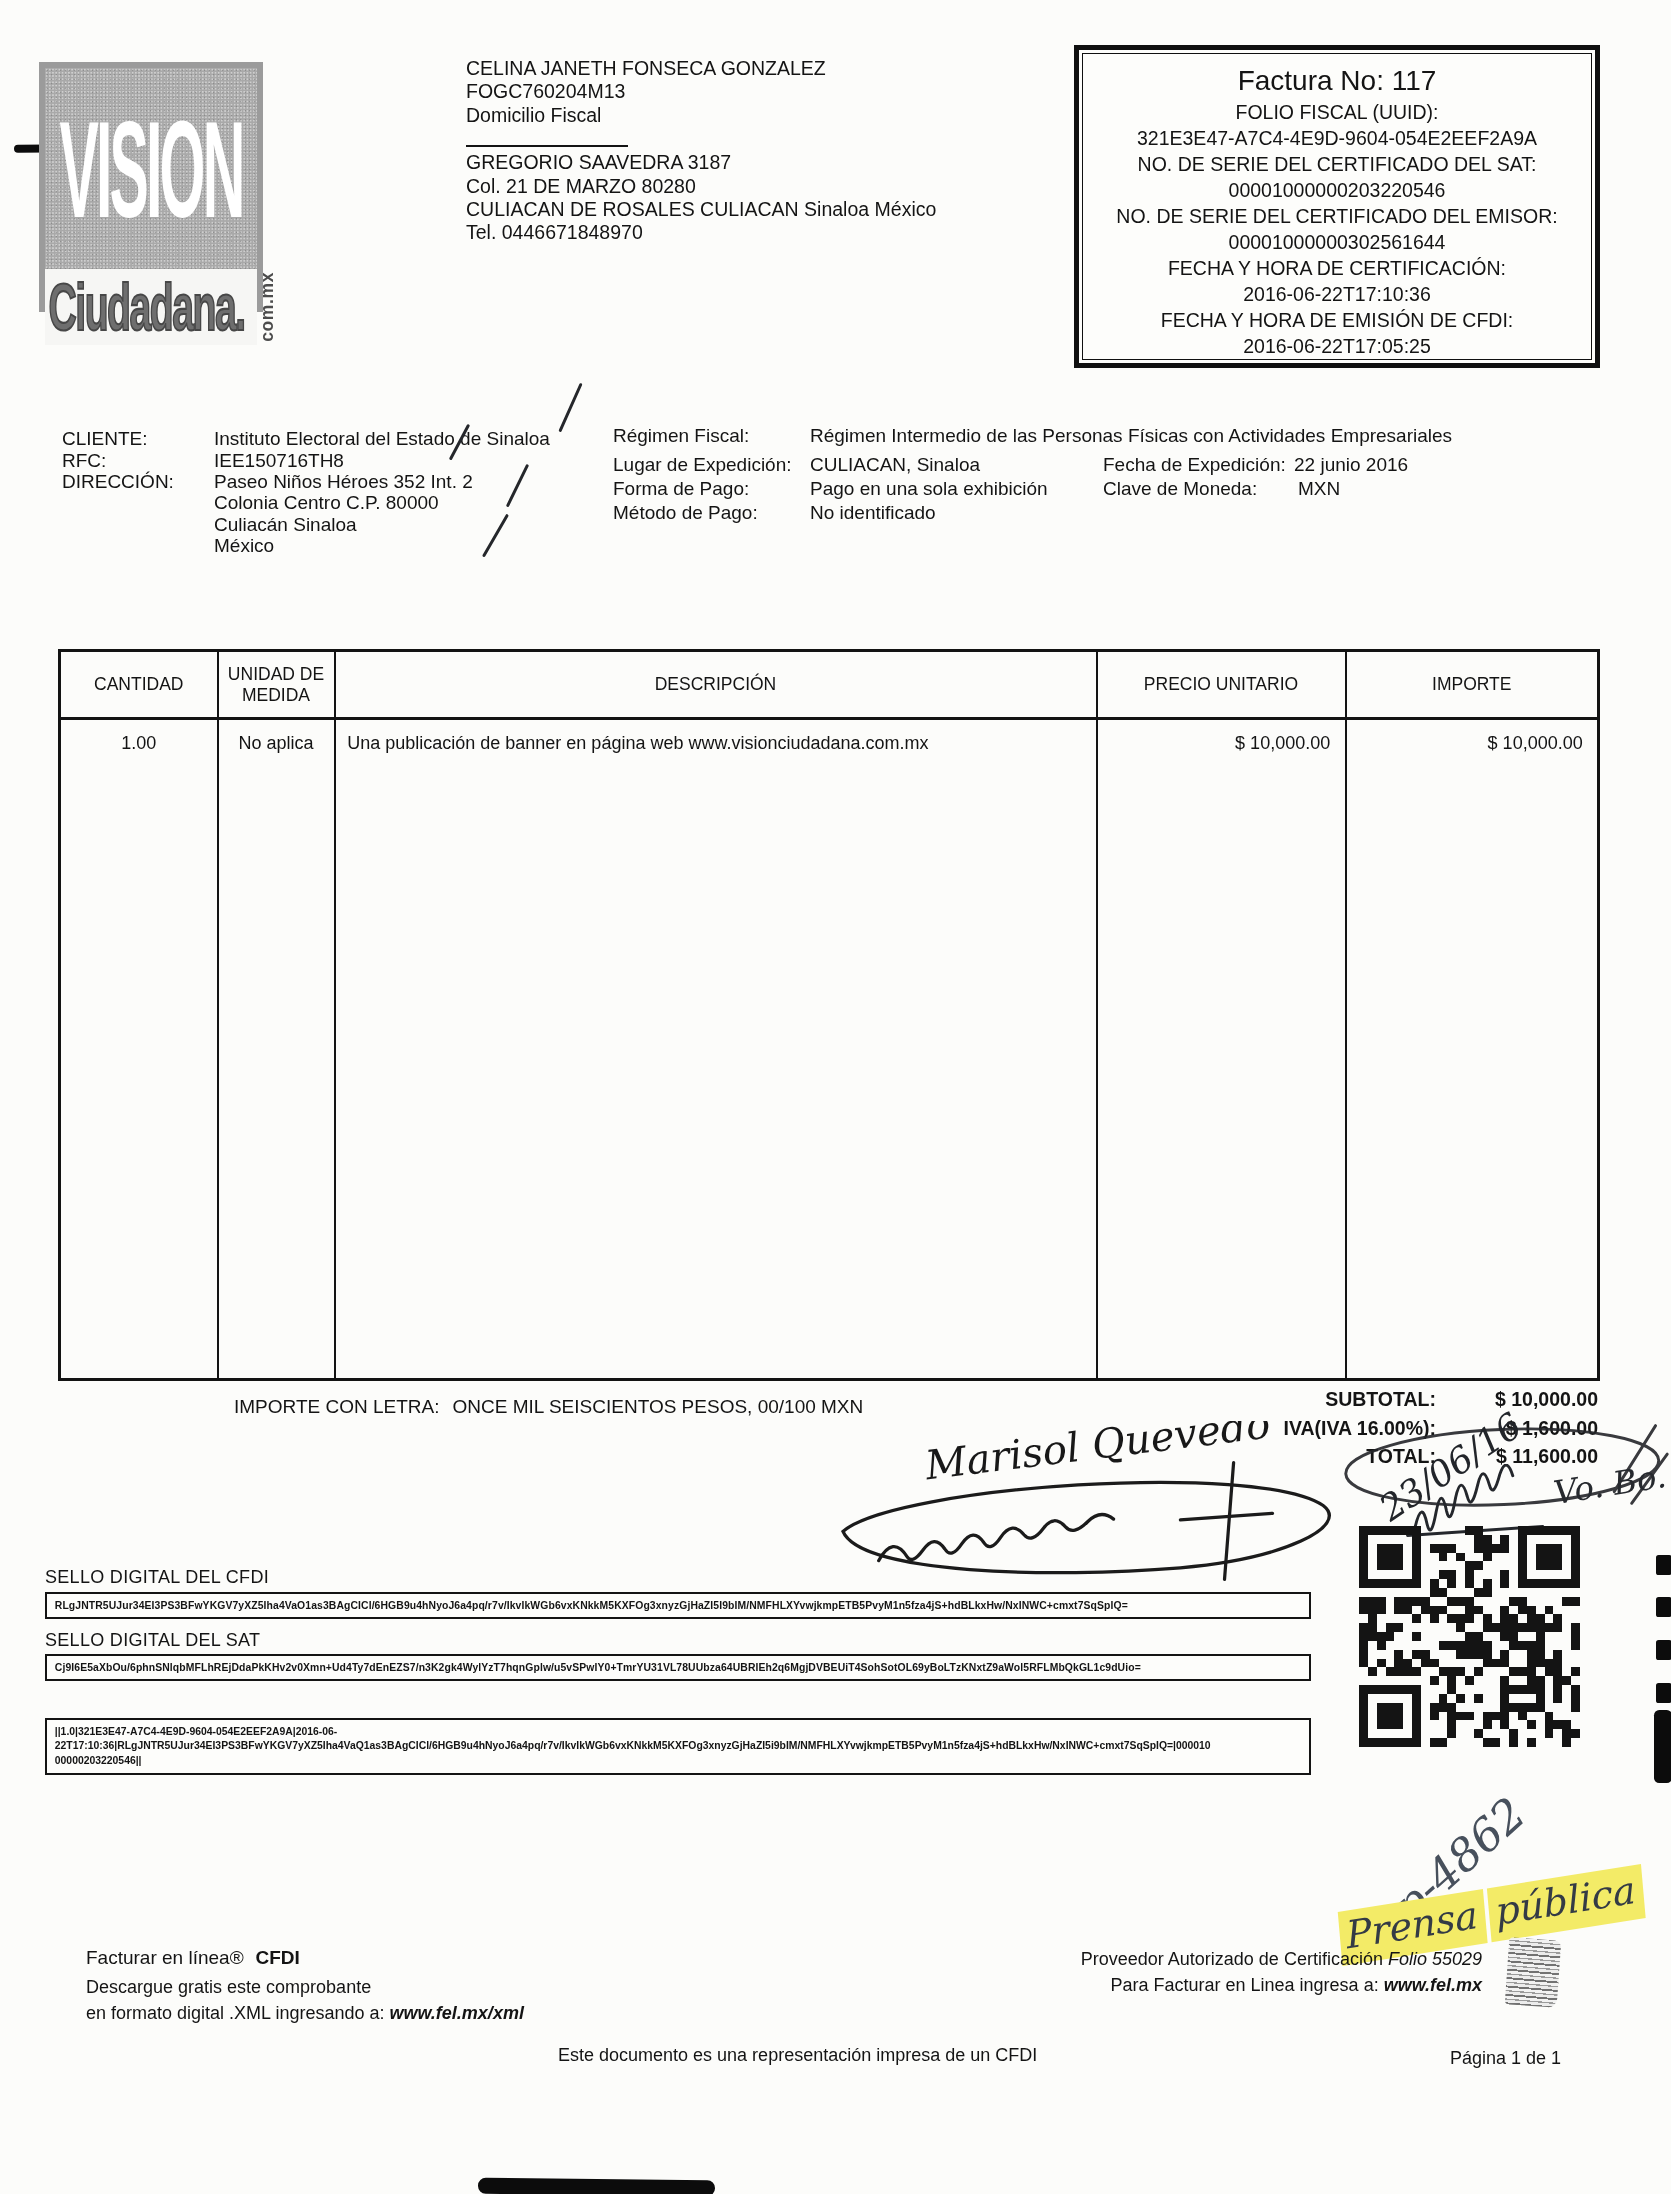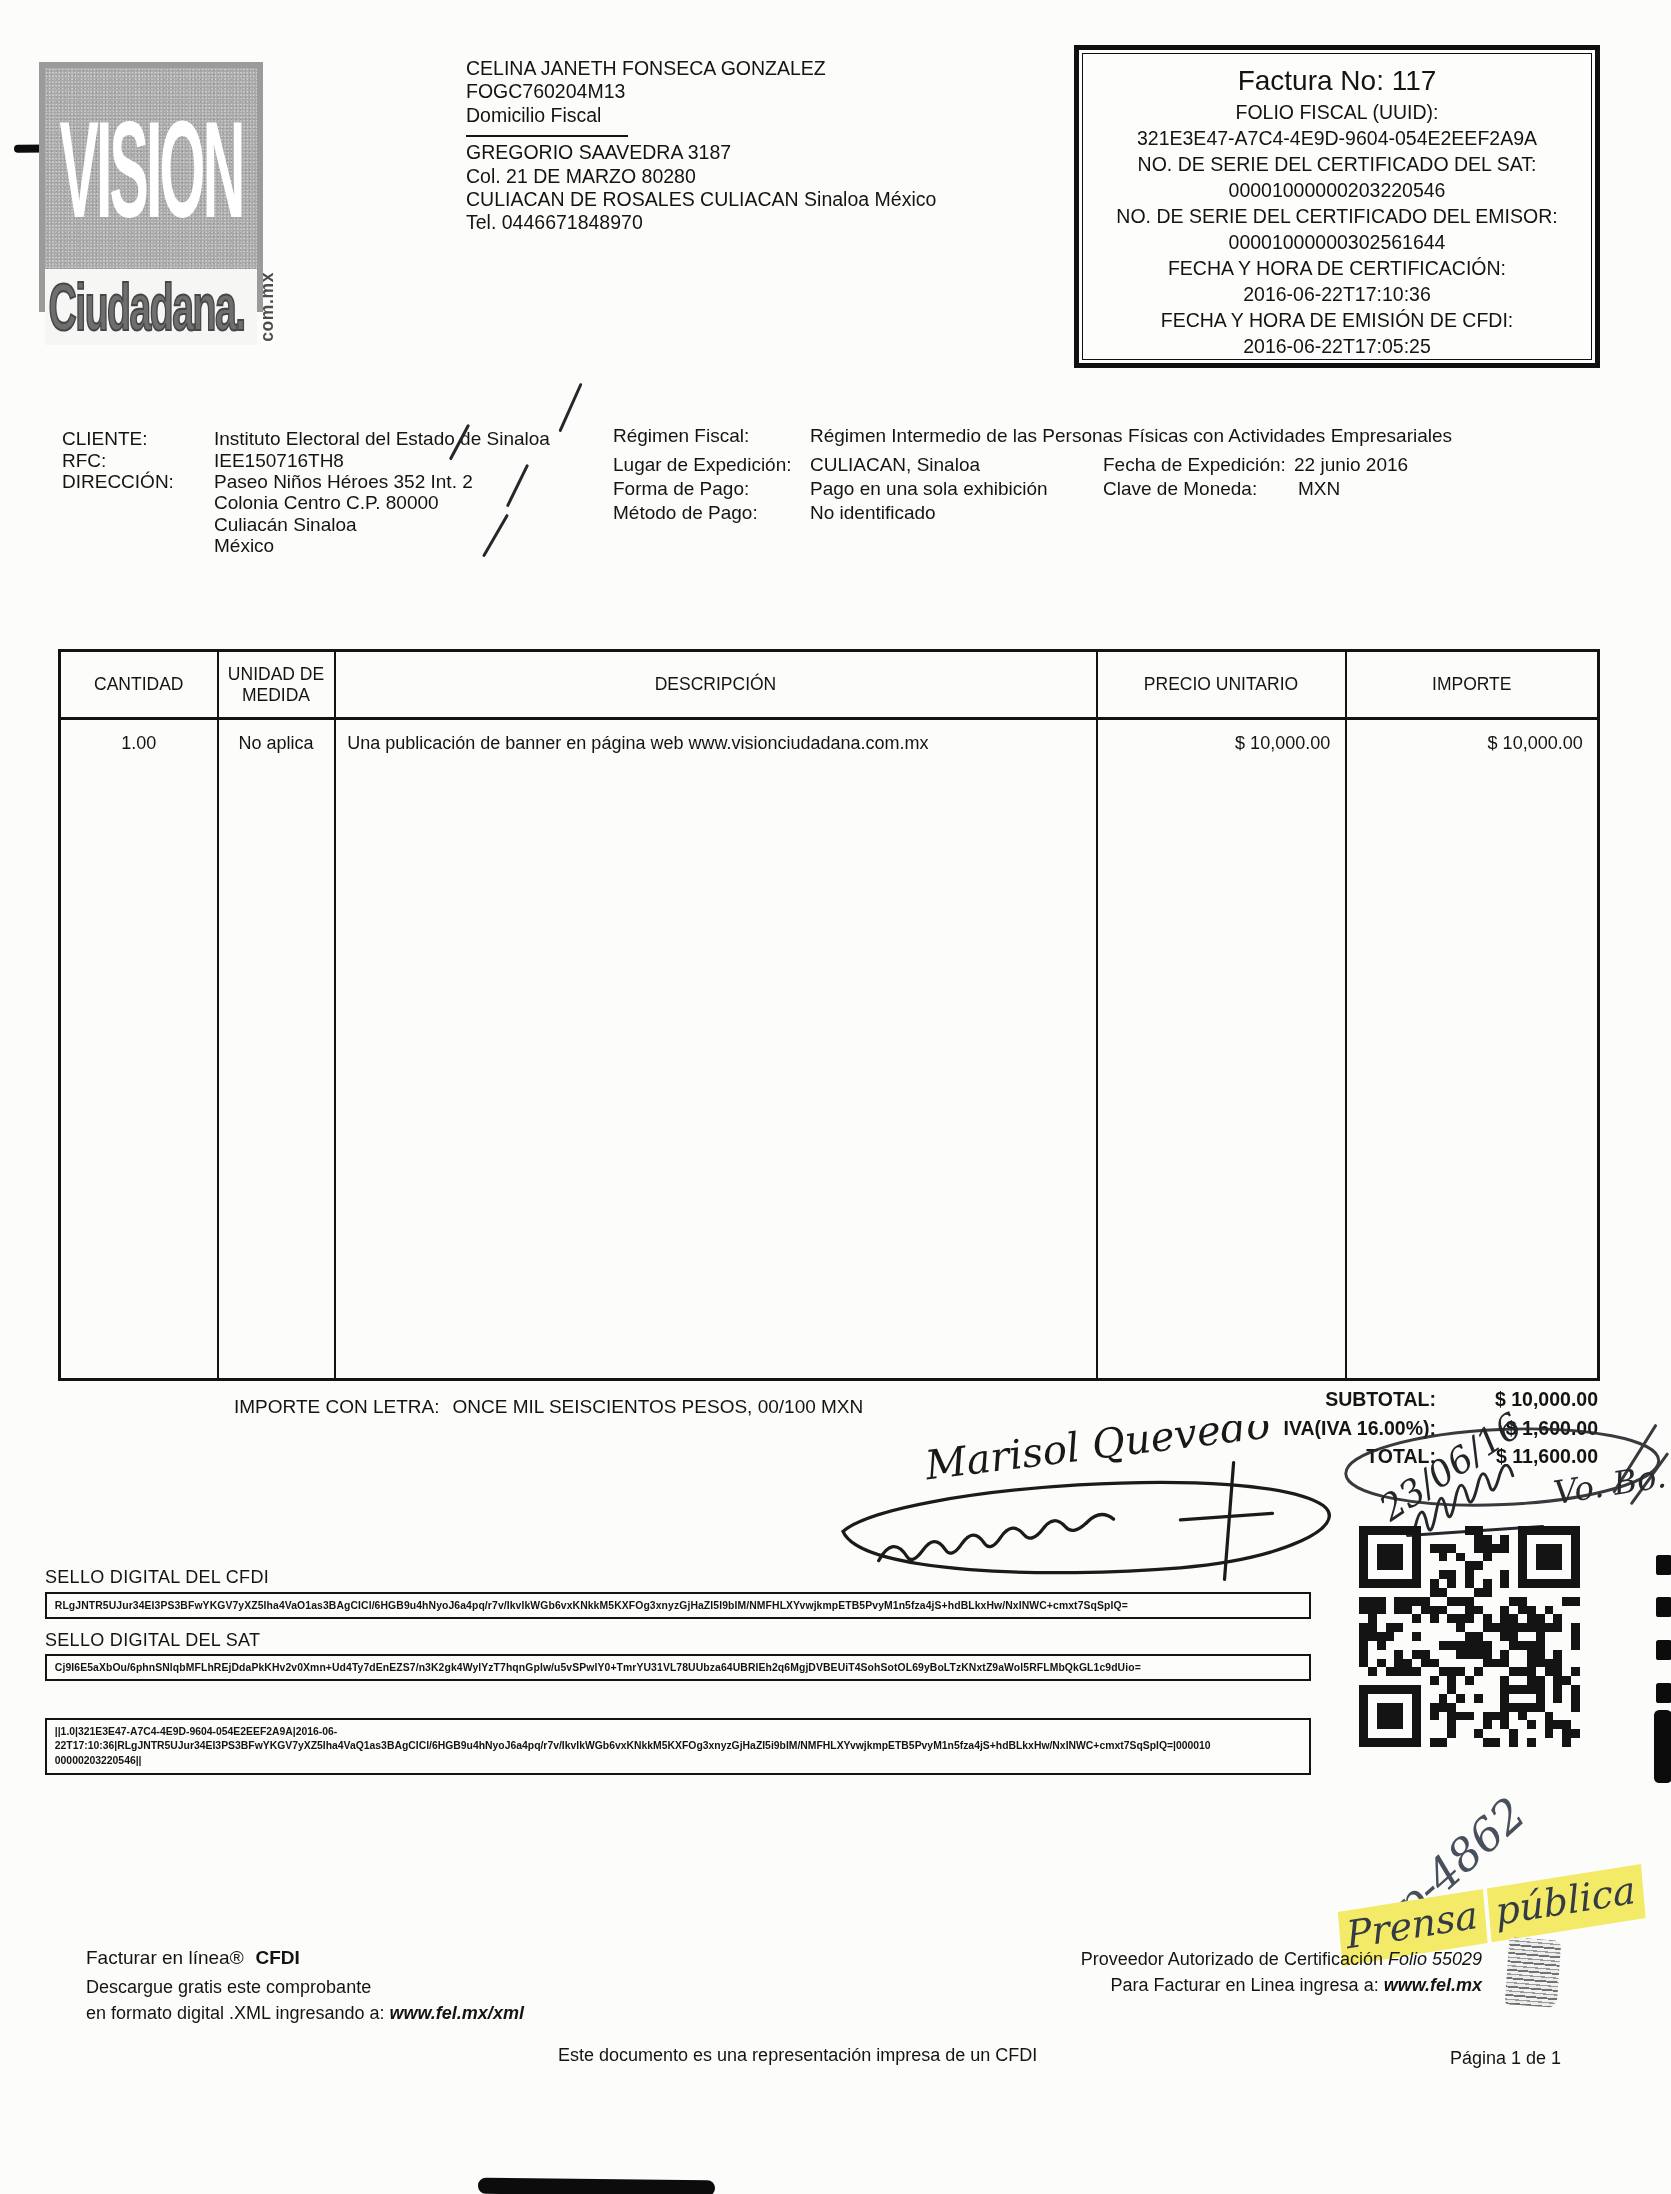--- a/index.html
+++ b/index.html
@@ -81,21 +81,21 @@
     </div>
     <div class="logo-bottom">
       <span class="logo-ciud">Ciudadana.</span>
       <span class="logo-commx">com.mx</span>
     </div>
   </div>
 
   <div class="abs" style="left:466px;top:57px;">
     <div class="t30">CELINA JANETH FONSECA GONZALEZ</div>
     <div class="t30">FOGC760204M13</div>
-    <div class="t30" style="border-bottom:2.6px solid #141414;width:162px;padding-bottom:8px;margin-bottom:3.9px;">Domicilio Fiscal</div>
+    <div class="t30" style="border-bottom:2.6px solid #141414;width:162px;padding-bottom:18px;margin-bottom:3.9px;">Domicilio Fiscal</div>
     <div class="t30">GREGORIO SAAVEDRA 3187</div>
     <div class="t30">Col. 21 DE MARZO 80280</div>
     <div class="t30">CULIACAN DE ROSALES CULIACAN Sinaloa México</div>
     <div class="t30">Tel. 0446671848970</div>
   </div>
 
   <div class="abs fbox">
     <div class="fbox-inner">
       <div class="fbox-title">Factura No: 117</div>
       <div class="fbox-line">FOLIO FISCAL (UUID):</div>

